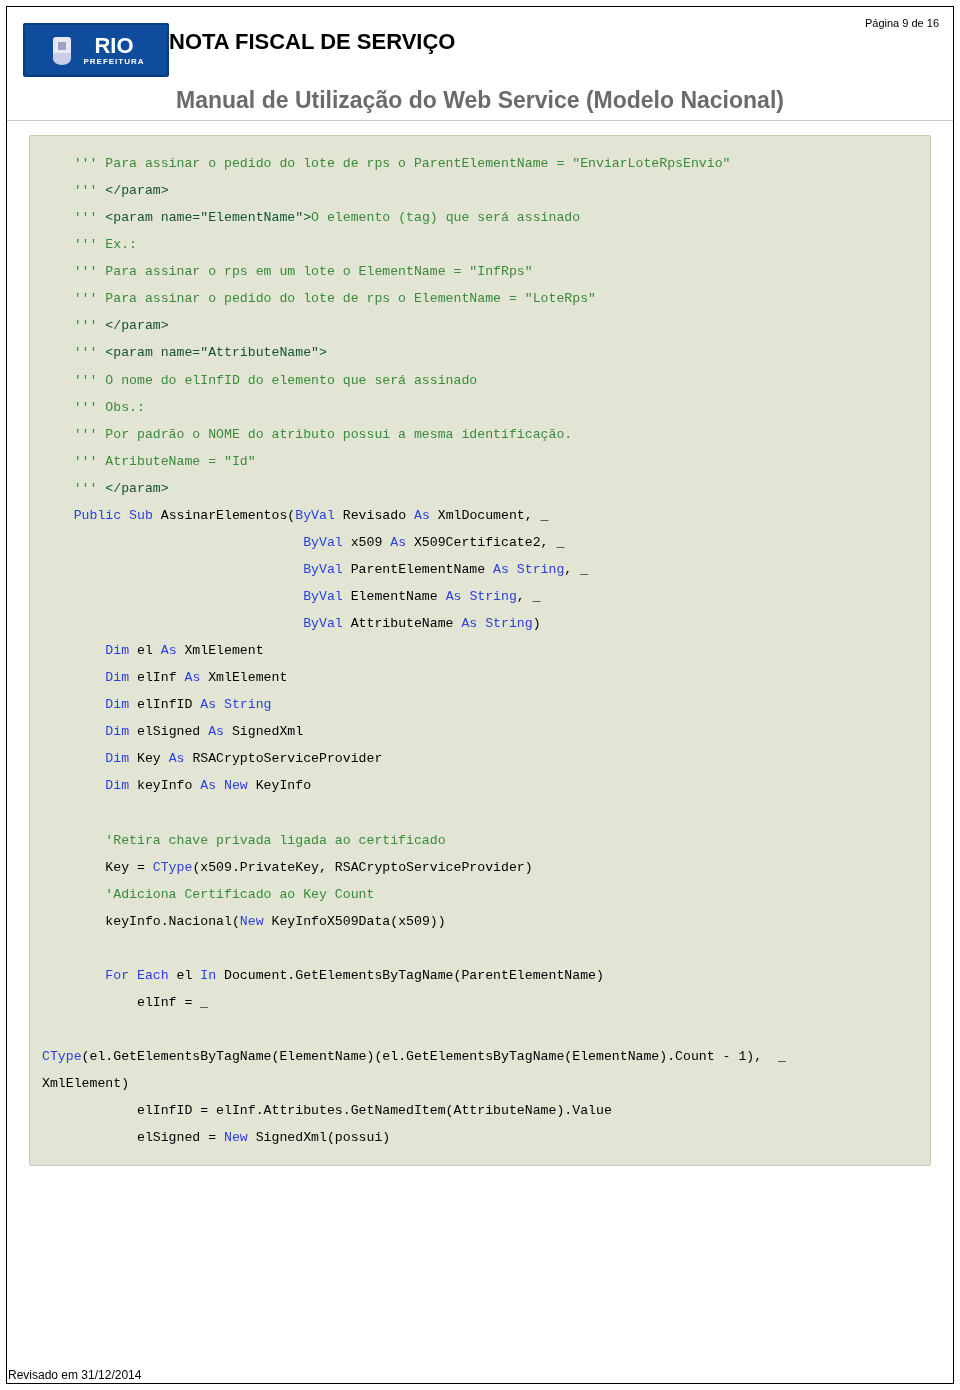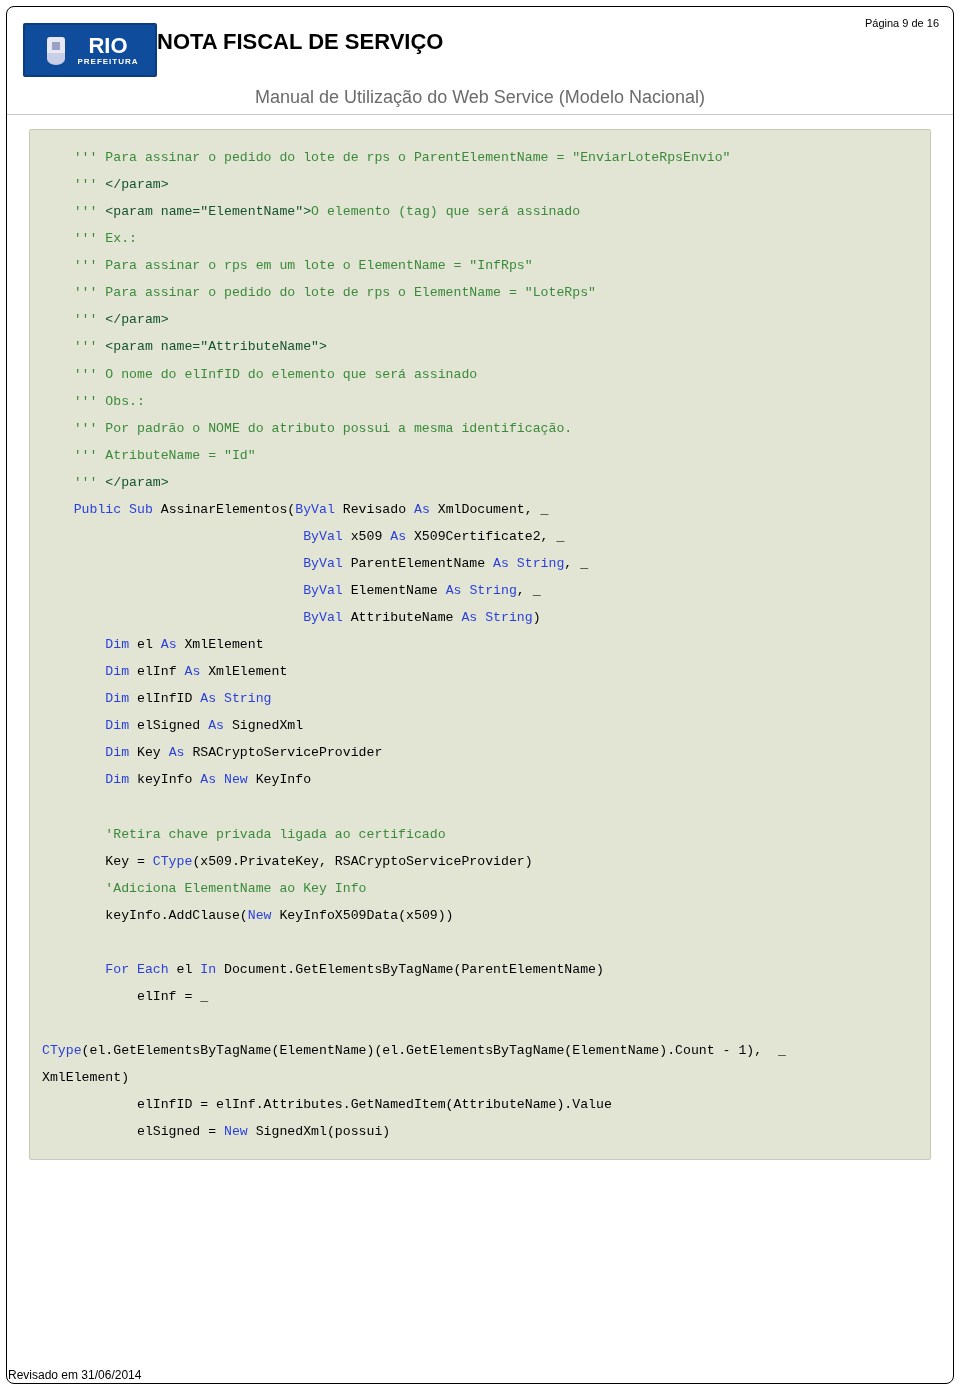--- a/index.html
+++ b/index.html
@@ -8,38 +8,38 @@
     font-family: Arial, Helvetica, sans-serif;
     width: 960px;
     height: 1390px;
     overflow: hidden;
     position: relative;
   }
   .page-border {
     position: absolute;
     left: 6px; top: 6px; right: 6px; bottom: 6px;
     border: 1px solid #000;
-    border-radius: 8px;
+    border-radius: 0;
     display: flex;
     flex-direction: column;
   }
   .page-num {
     position: absolute;
     top: 10px; right: 14px;
     font-size: 11px;
     color: #000;
   }
   .header {
     display: flex;
     align-items: flex-start;
     padding: 16px 16px 0 16px;
   }
   .logo {
     background: #0f4c9c;
-    width: 134px; height: 54px;
+    width: 146px; height: 54px;
     border: 2px solid #0a3d7e;
     border-radius: 2px;
     display: flex;
     align-items: center;
     justify-content: center;
     flex-direction: row;
   }
   .crest {
     width: 30px; height: 34px;
     display: inline-block;
@@ -54,21 +54,21 @@
   }
   .logo-text .pref {
     color: #fff; font-weight: 700; font-size: 8px; letter-spacing: 1px;
   }
   .title-block { 
     flex: 1; padding-top: 6px;
   }
   .title-line1 { font-size: 22px; font-weight: 900; color:#000; }
   .title-line2 { font-size: 22px; font-weight: 900; color:#000; }
   .subtitle { 
-    text-align: center; font-size: 18px; color:#6b6b6b; font-weight:400;
+    text-align: center; font-size: 23px; color:#6b6b6b; font-weight:700;
     padding: 10px 0 6px 0;
     font-family: Arial, sans-serif;
   }
   .divider { 
     border: none;
     border-top: 1px solid #c9c9c9;
     margin: 0 0 0 0;
   }
   .code-block {
     margin: 14px 22px 0 22px;
@@ -142,26 +142,26 @@
 <span>                                 </span><span class="c-kw">ByVal</span><span> AttributeName </span><span class="c-kw">As</span> <span class="c-kw">String</span><span>)</span>
 <span class="c-kw">        Dim</span><span> el </span><span class="c-kw">As</span><span> XmlElement</span>
 <span class="c-kw">        Dim</span><span> elInf </span><span class="c-kw">As</span><span> XmlElement</span>
 <span class="c-kw">        Dim</span><span> elInfID </span><span class="c-kw">As</span> <span class="c-kw">String</span>
 <span class="c-kw">        Dim</span><span> elSigned </span><span class="c-kw">As</span><span> SignedXml</span>
 <span class="c-kw">        Dim</span><span> Key </span><span class="c-kw">As</span><span> RSACryptoServiceProvider</span>
 <span class="c-kw">        Dim</span><span> keyInfo </span><span class="c-kw">As</span> <span class="c-kw">New</span><span> KeyInfo</span>
 <span></span>
 <span class="c-comment">        'Retira chave privada ligada ao certificado</span>
 <span>        Key = </span><span class="c-kw">CType</span><span>(x509.PrivateKey, RSACryptoServiceProvider)</span>
-<span class="c-comment">        'Adiciona ElementName ao Key Info</span>
-<span>        keyInfo.AddClause(</span><span class="c-kw">New</span><span> KeyInfoX509Data(x509))</span>
+<span class="c-comment">        'Adiciona Certificado ao Key Count</span>
+<span>        keyInfo.Nacional(</span><span class="c-kw">New</span><span> KeyInfoX509Data(x509))</span>
 <span></span>
 <span class="c-kw">        For</span> <span class="c-kw">Each</span><span> el </span><span class="c-kw">In</span><span> Document.GetElementsByTagName(ParentElementName)</span>
 <span>            elInf = _</span>
 <span></span>
 <span class="c-kw">CType</span><span>(el.GetElementsByTagName(ElementName)(el.GetElementsByTagName(ElementName).Count - 1),  _</span>
 <span>XmlElement)</span>
 <span>            elInfID = elInf.Attributes.GetNamedItem(AttributeName).Value</span>
 <span>            elSigned = </span><span class="c-kw">New</span><span> SignedXml(possui)</span></div>
 
 </div>
 
-<div class="footer">Revisado em 31/06/2014</div>
+<div class="footer">Revisado em 31/12/2014</div>
 
 </body></html>

